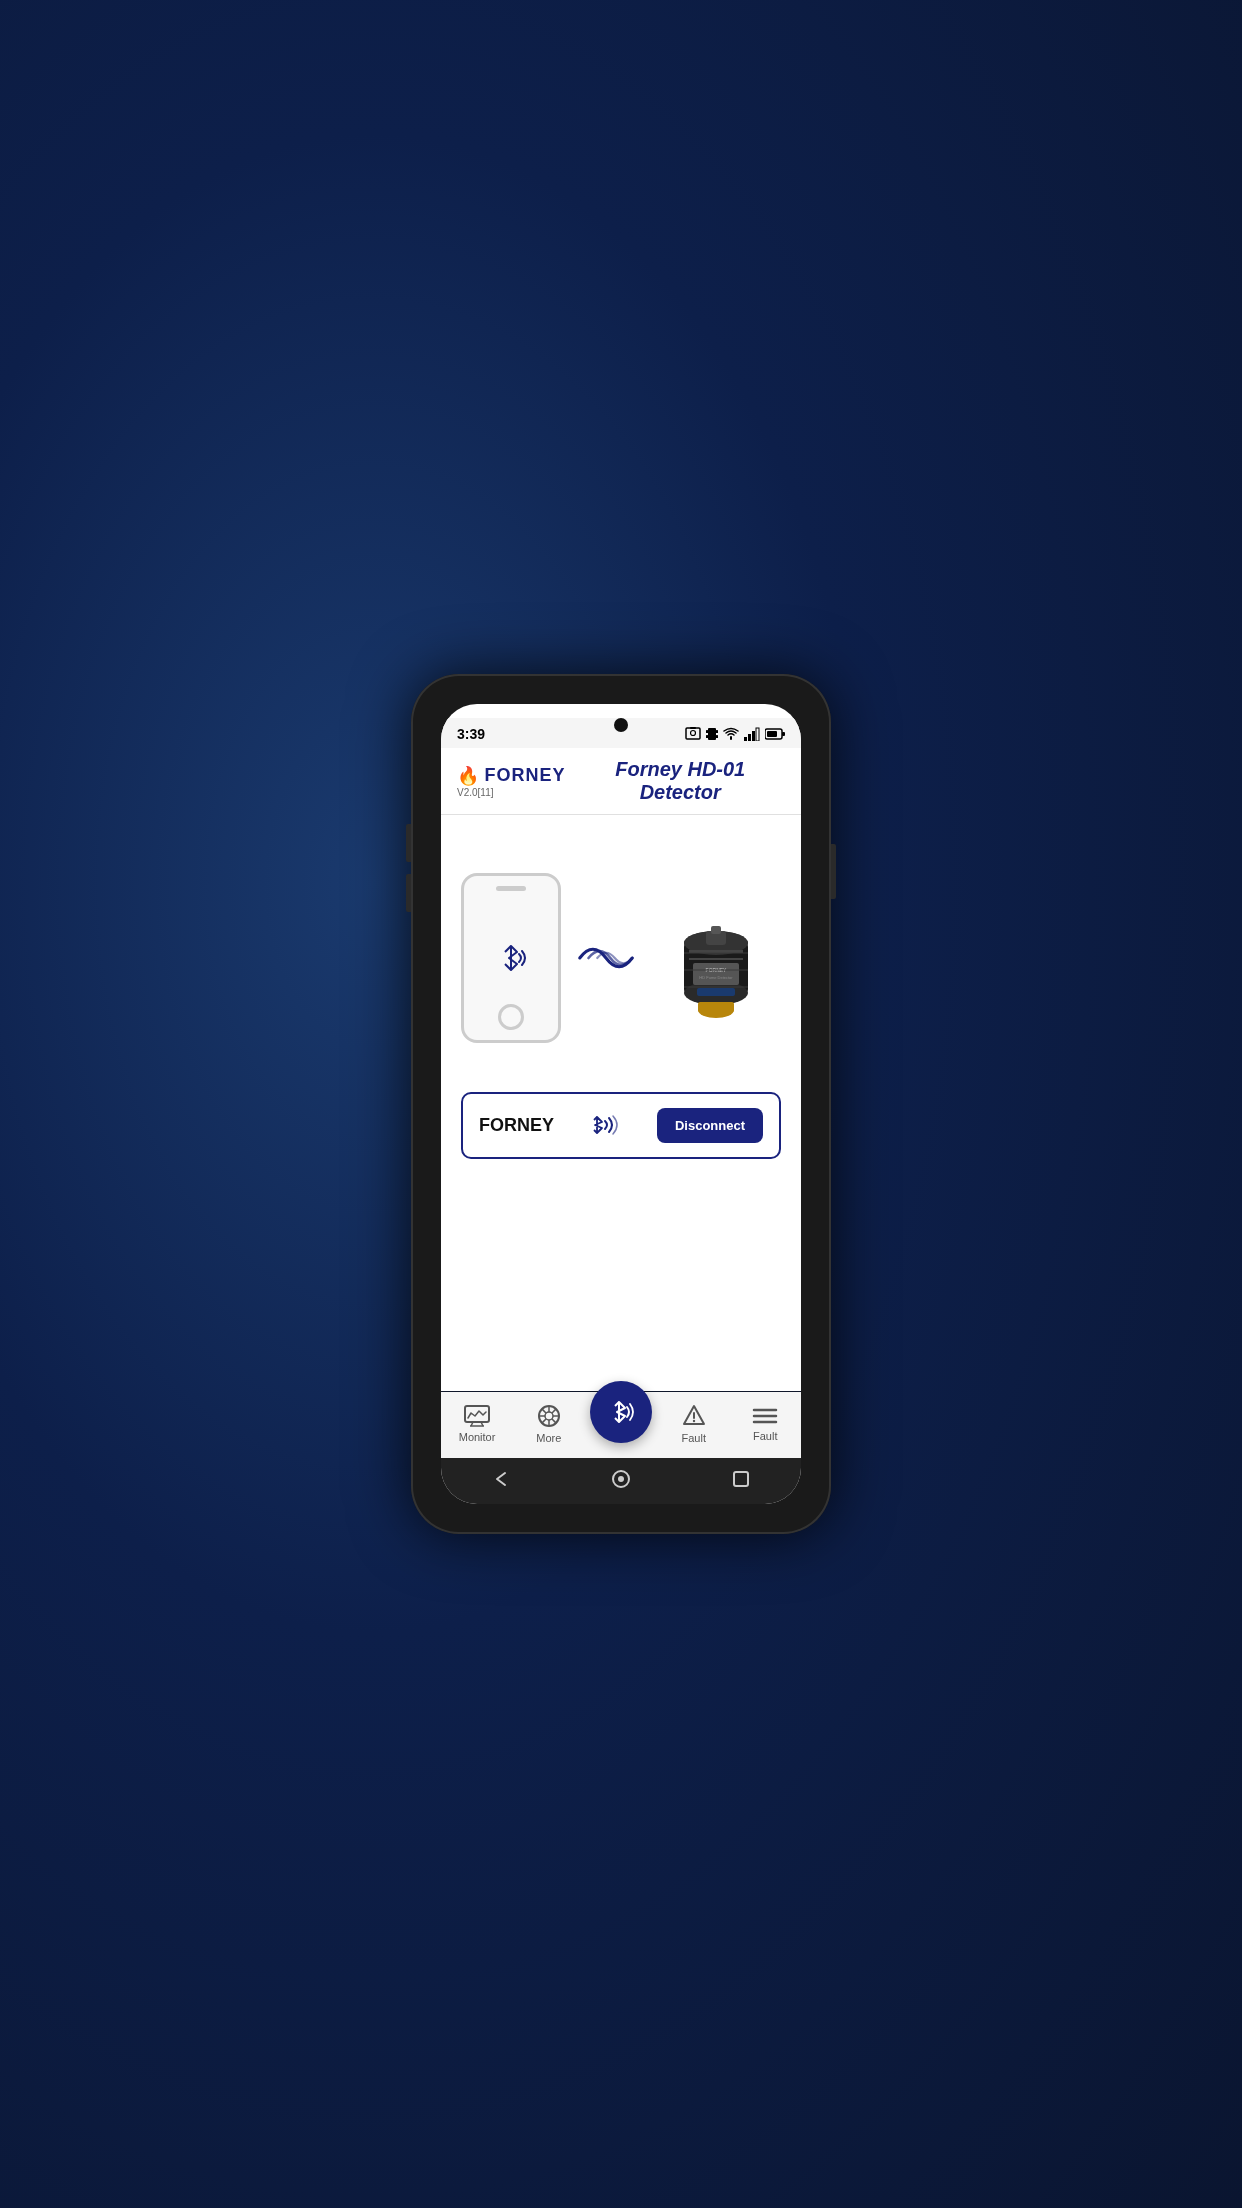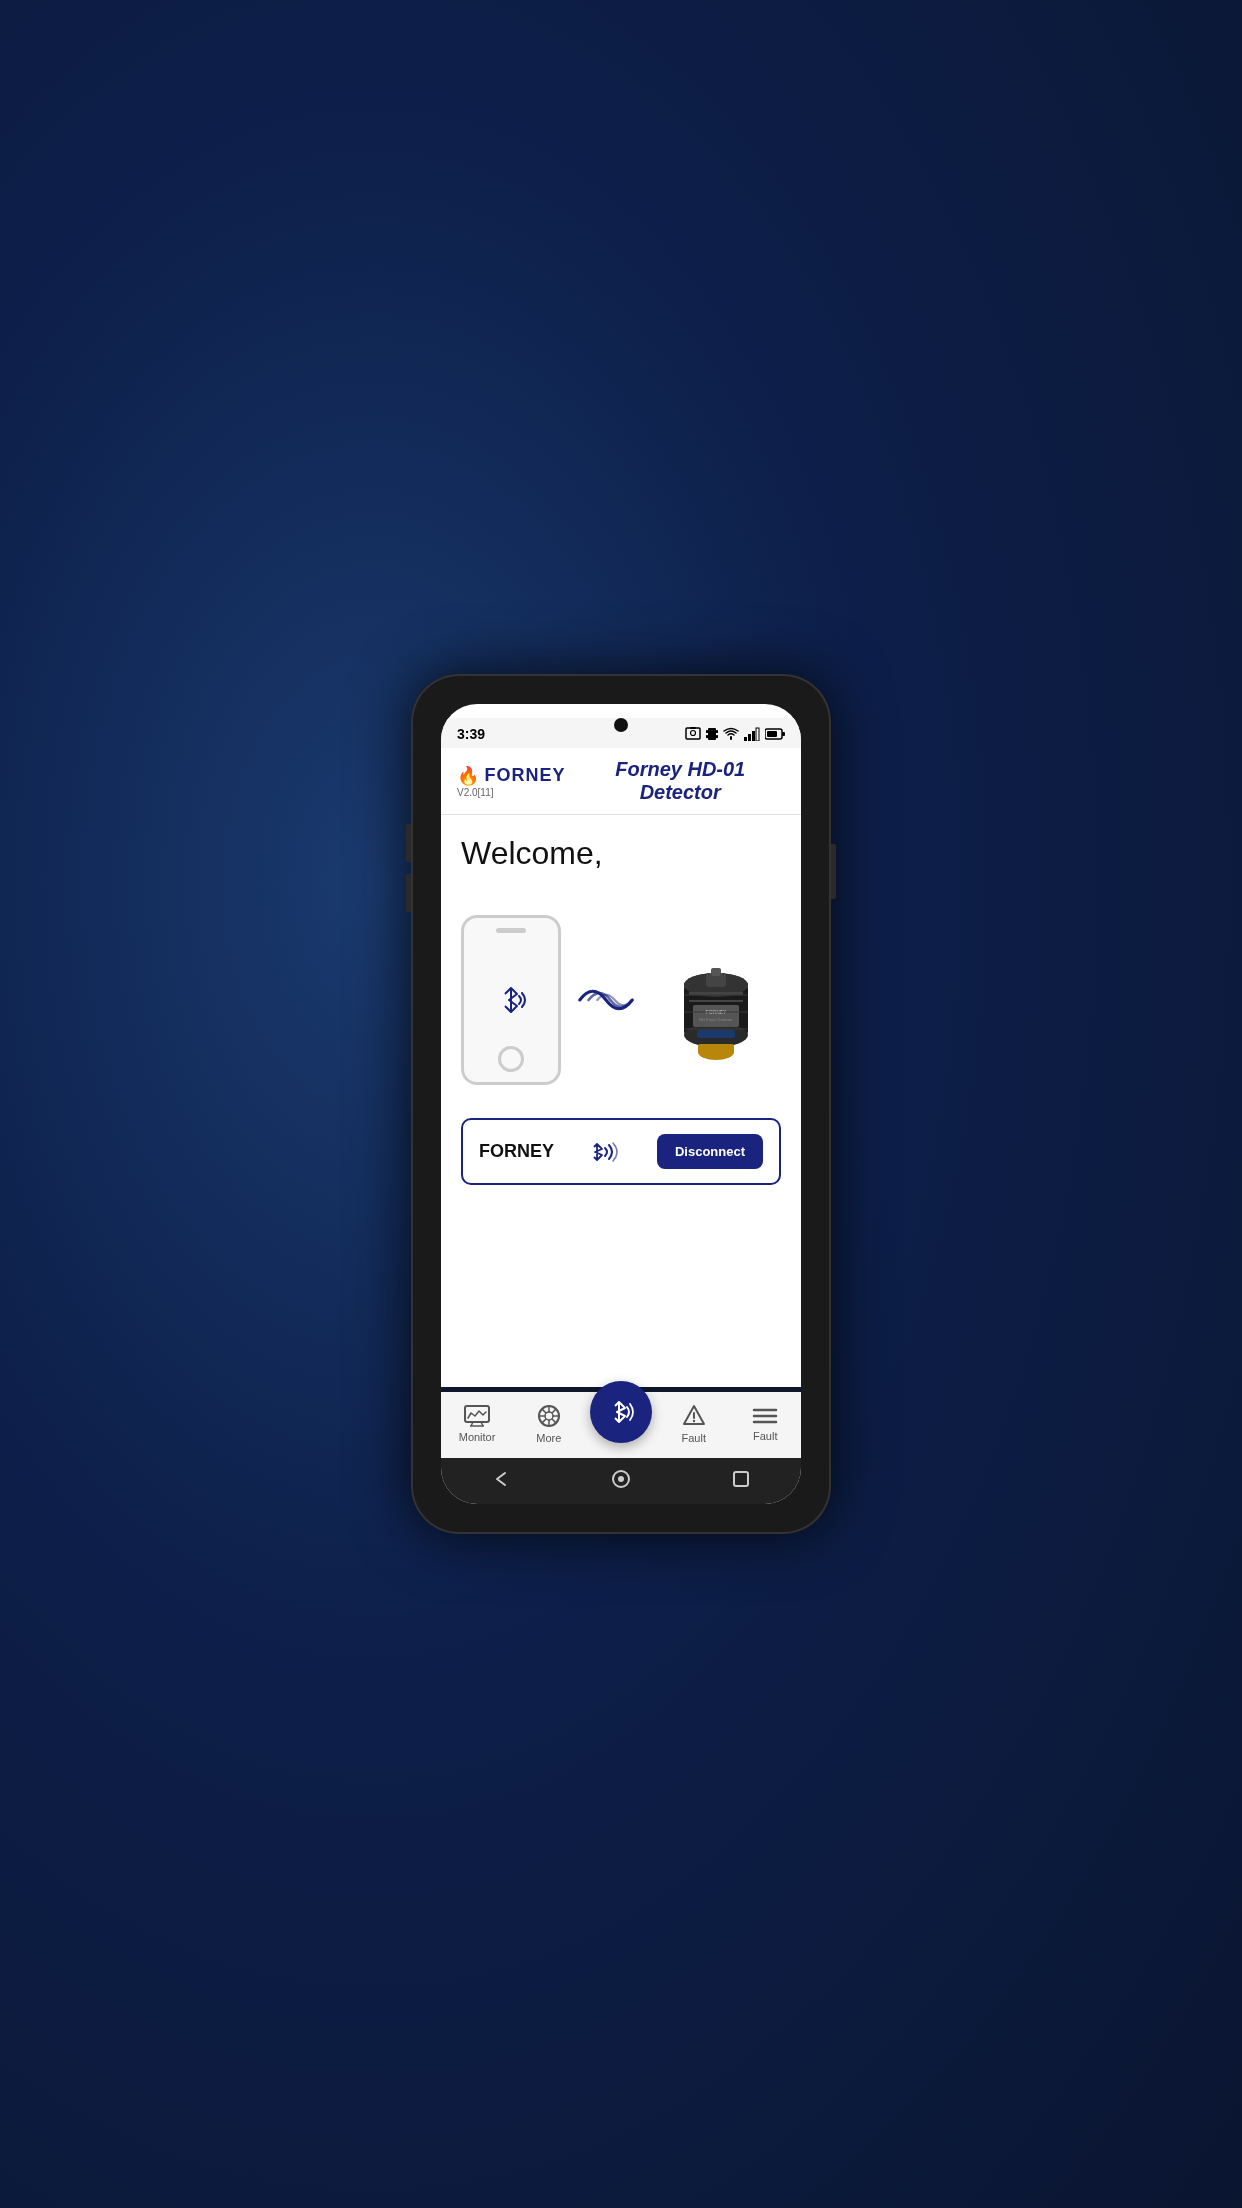--- a/index.html
+++ b/index.html
@@ -272,21 +272,21 @@
       padding: 10px 18px;
       font-size: 13px;
       font-weight: 700;
       cursor: pointer;
       text-align: right;
     }
 
     
     .bottom-nav {
       background: #f5f5f5;
-      border-top: 5px solid #0f172a;
+      border-top: 1px solid #0f172a;
       display: flex;
       align-items: center;
       justify-content: space-around;
       padding: 8px 0 10px 0;
       flex-shrink: 0;
       position: relative;
     }
 
     .nav-item {
       display: flex;
@@ -405,21 +405,20 @@
         <div class="forney-brand">
           <span class="forney-flame">🔥</span>
           <span>FORNEY</span>
         </div>
         <span class="forney-version">V2.0[11]</span>
       </div>
       <div class="app-title">Forney HD-01 Detector</div>
     </div>
 
     <div class="main-content">
-      <div class="welcome-text">Welcome,</div>
 
       <div class="device-illustration">
 
         <div class="phone-mockup">
           <div class="bluetooth-phone-icon">
             <svg width="32" height="32" viewBox="0 0 32 32">
 
               <path d="M16 4 L16 28 L22 22 L14 16 L22 10 Z" stroke="#1a237e" stroke-width="2" fill="none" stroke-linejoin="round"></path>
               <path d="M16 28 L10 22" stroke="#1a237e" stroke-width="2" fill="none"></path>
               <path d="M16 4 L10 10" stroke="#1a237e" stroke-width="2" fill="none"></path>

